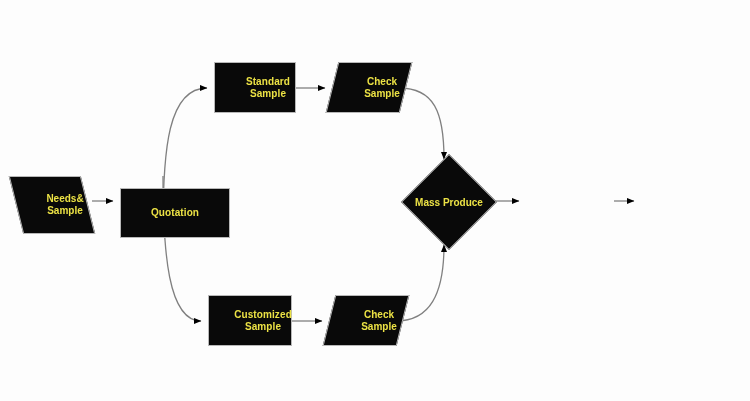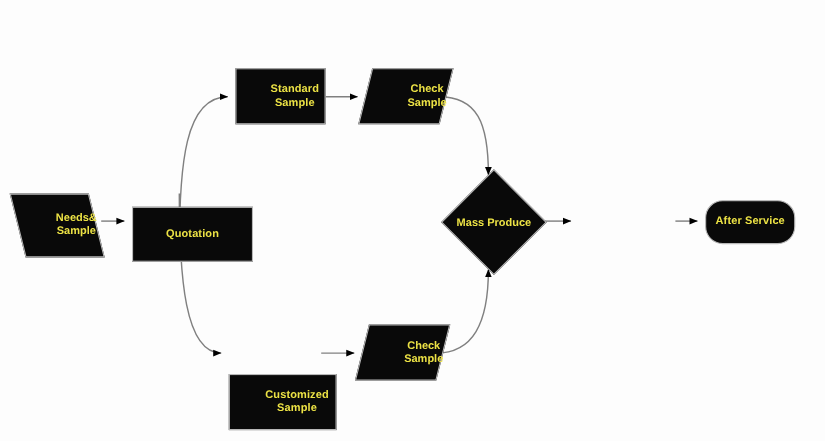--- a/index.html
+++ b/index.html
@@ -66,21 +66,21 @@
   .skew-right .para-bg { transform: skewX(-14deg); }
   .skew-left  .para-bg { transform: skewX(14deg); }
   .para-label {
     position: absolute;
     left: 0;
     top: 0;
     width: 100%;
     height: 100%;
     display: flex;
     align-items: center;
-    justify-content: flex-end;
+    justify-content: center;
     text-align: center;
     color: #ece245;
     font-weight: bold;
     font-size: 10px;
     line-height: 12px;
   }
   .diamond-wrap {
     position: absolute;
     z-index: 5;
   }
@@ -170,21 +170,21 @@
   <div class="para-wrap skew-right" style="left:332px; top:62px; width:74px; height:51px;">
     <div class="para-bg"></div>
     <div class="para-label">
       <div>
         <span class="lbl">Check</span>
         <span class="lbl">Sample</span>
       </div>
     </div>
   </div>
 
-  <div class="node shape-rect" style="left:208px; top:295px; width:98px; height:51px;margin-top:45px;">
+  <div class="node shape-rect" style="left:208px; top:295px; width:84px; height:51px;">
     <div>
       <span class="lbl">Customized</span>
       <span class="lbl">Sample</span>
     </div>
   </div>
 
   <div class="para-wrap skew-right" style="left:329px; top:295px; width:74px; height:51px;">
     <div class="para-bg"></div>
     <div class="para-label">
       <div>
@@ -193,17 +193,14 @@
       </div>
     </div>
   </div>
 
   <div class="diamond-wrap" style="left:401px; top:166px; width:96px; height:72px;">
     <div class="diamond-bg"></div>
     <div class="diamond-label">Mass Produce</div>
   </div>
 
 
-  <div class="node shape-round" style="left:641px; top:182px; width:82px; height:40px;">
-    <span>After Service</span>
-  </div>
 
 </div>
 
 </body></html>

